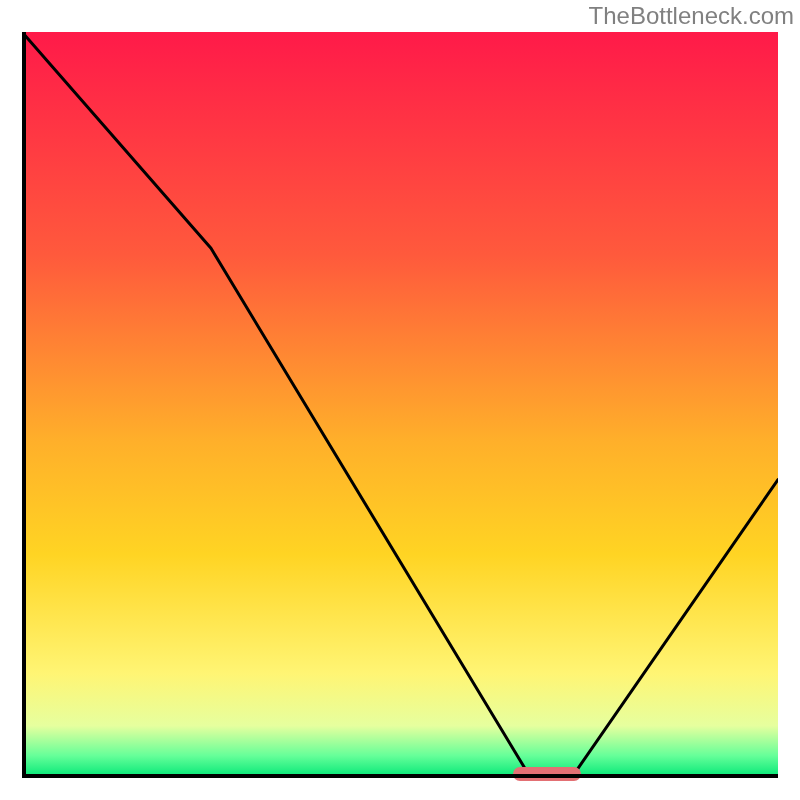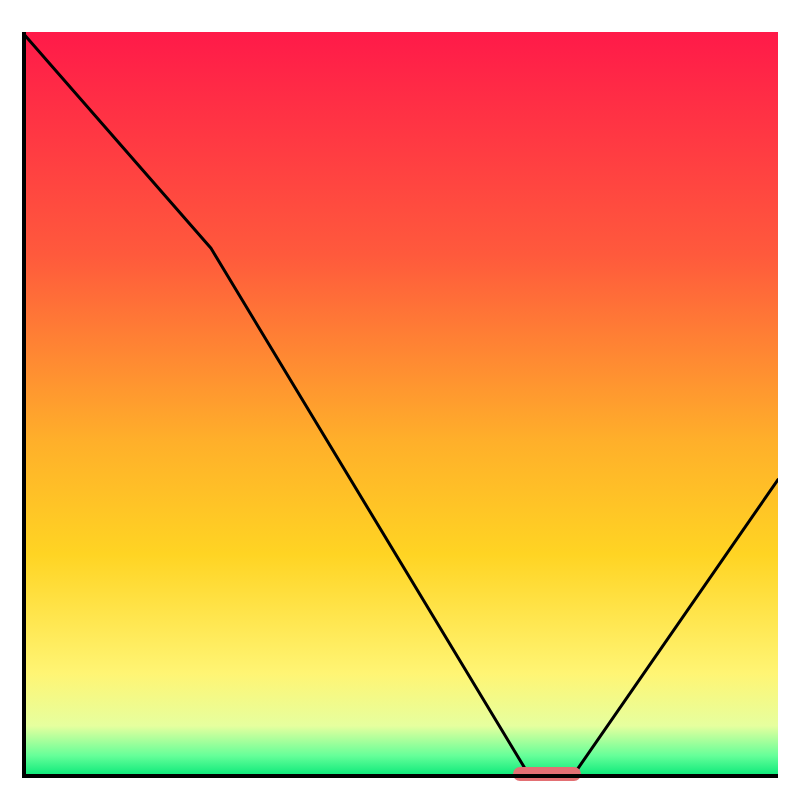--- a/index.html
+++ b/index.html
@@ -77,13 +77,14 @@
   <div class="plot-area"></div>
 
   <svg class="line-svg" viewBox="0 0 756 746" preserveAspectRatio="none">
     <polyline id="curve-poly" fill="none" stroke="#000000" stroke-width="3" stroke-linejoin="round" stroke-linecap="round" points="0.0,0.0 189.0,216.3 506.5,742.3 551.9,742.3 756.0,447.6"></polyline>
   </svg>
 
   <div id="marker" class="marker" style="left: 513.4px; width: 68.04px; top: 767px;"></div>
 
   <div class="axes-border"></div>
 
+  <div class="watermark">TheBottleneck.com</div>
 </div>
 
 </body></html>

